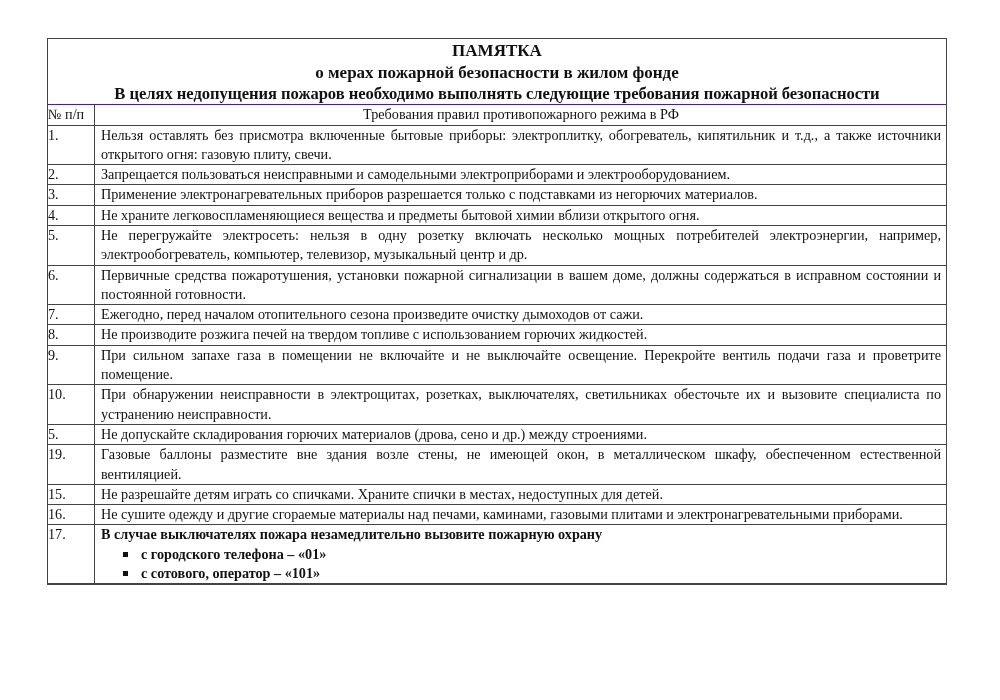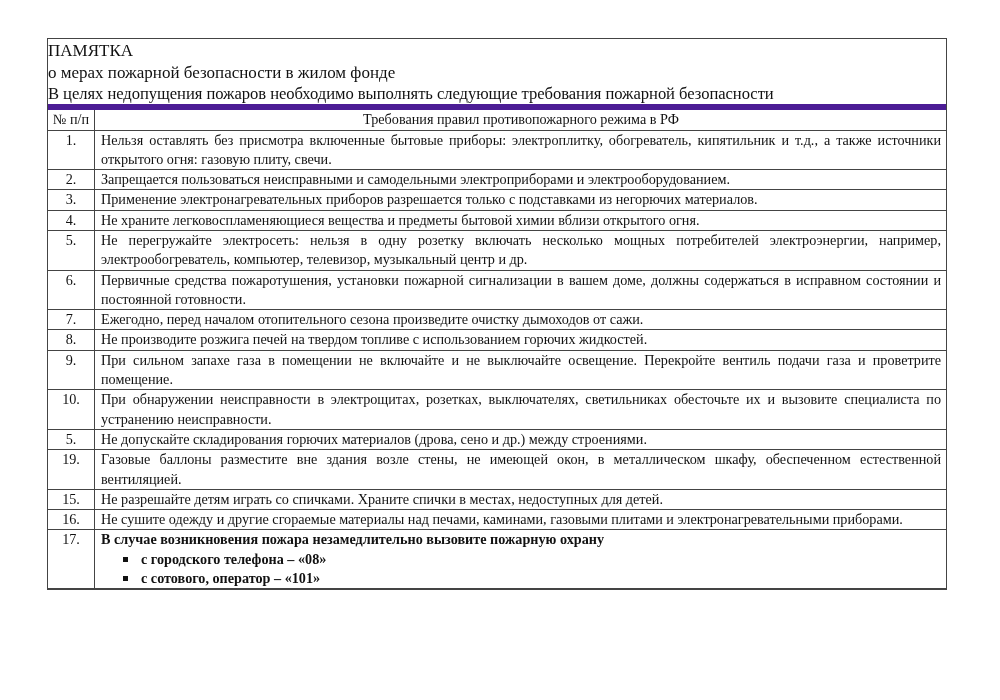--- a/index.html
+++ b/index.html
@@ -1,27 +1,27 @@
 <!DOCTYPE html>
 <html><head>
 <meta charset="utf-8">
 <style>
   html, body { margin: 0; padding: 0; background: #ffffff; }
   body { width: 1000px; height: 700px; position: relative; overflow: hidden;
          font-family: "Liberation Serif", "DejaVu Serif", serif; color: #111; }
   .sheet { position: absolute; left: 47px; top: 38px; width: 900px;
            border: 1px solid #444; box-sizing: border-box; }
-  .title-block { font-weight: normal; border-bottom: 6px solid #4c1d95; }
+  .title-block { text-align: center; font-weight: bold; border-bottom: 1px solid #4c1d95; }
   .title-block .t1 { font-size: 17px; line-height: 22px; padding-top: 1px; }
   .title-block .t2 { font-size: 17px; line-height: 21px; }
   .title-block .t3 { font-size: 16.6px; line-height: 21px; white-space: nowrap; letter-spacing: -0.05px; }
   table { border-collapse: collapse; width: 100%; table-layout: fixed; }
   td { border: 1px solid #444; vertical-align: top; font-size: 14.2px; line-height: 19.3px; padding: 0; }
   tr:first-child td { border-top: none; }
-  td:first-child { border-left: none; width: 46px; text-align: center; }
+  td:first-child { border-left: none; width: 46px; text-align: left; }
   td:last-child { border-right: none; }
   td.txt { padding: 0 5px 0 6px; text-align: justify; }
   .hdr td { line-height: 19.5px; }
   .hdr td.txt { text-align: center; }
   .bold { font-weight: bold; }
   ul.calls { margin: 0; padding: 0 0 0 22px; list-style: none; }
   ul.calls li { position: relative; padding-left: 18px; font-weight: bold; }
   ul.calls li .bullet { position: absolute; left: 0; top: 7px; width: 5px; height: 5px; background: #111; }
 </style>
 </head>
@@ -91,22 +91,22 @@
           <td>15.</td>
           <td class="txt">Не разрешайте детям играть со спичками. Храните спички в местах, недоступных для детей.</td>
         </tr>
         <tr>
           <td>16.</td>
           <td class="txt">Не сушите одежду и другие сгораемые материалы над печами, каминами, газовыми плитами и электронагревательными приборами.</td>
         </tr>
         <tr>
           <td>17.</td>
           <td class="txt">
-            <div class="bold">В случае возникновения пожара незамедлительно вызовите пожарную охрану</div>
+            <div class="bold">В случае выключателях пожара незамедлительно вызовите пожарную охрану</div>
             <ul class="calls">
-              <li><span class="bullet"></span><span>с городского телефона – «08»</span></li>
+              <li><span class="bullet"></span><span>с городского телефона – «01»</span></li>
               <li><span class="bullet"></span><span>с сотового, оператор – «101»</span></li>
             </ul>
           </td>
         </tr>
       </tbody>
   </table>
 </div>
 
 </body></html>

